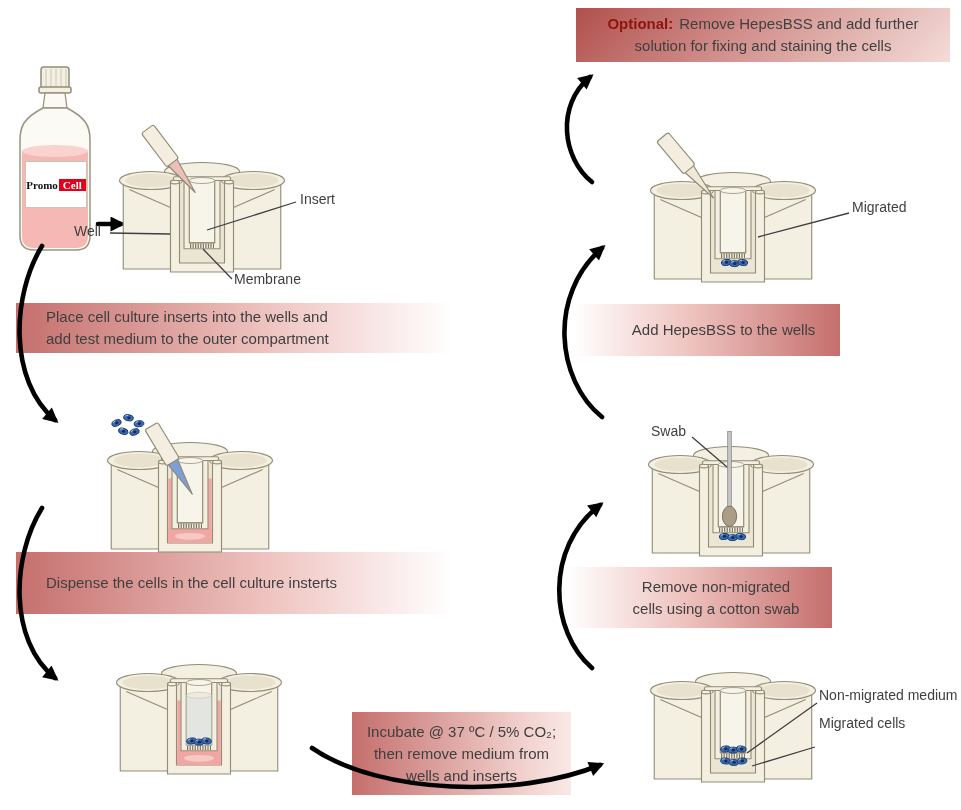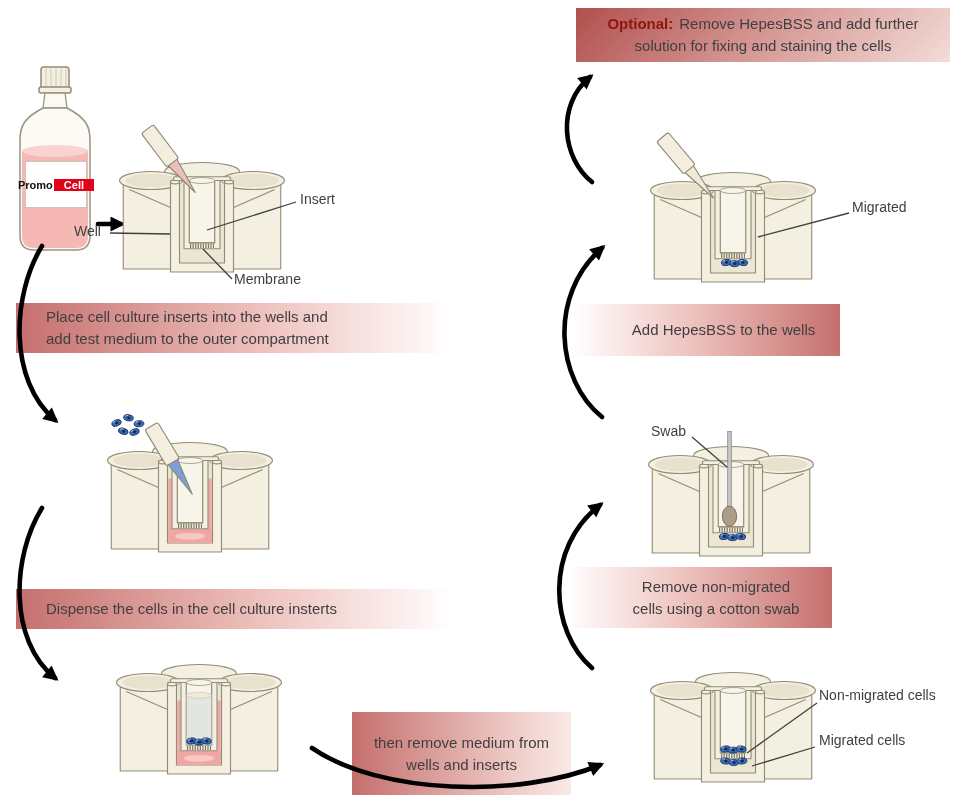--- a/index.html
+++ b/index.html
@@ -14,21 +14,21 @@
   .banner-l{align-items:flex-start;padding-left:30px;
     background:linear-gradient(to right,var(--banner_dark,#c56f6d),var(--banner_mid,#eec3bf) 55%,rgba(255,255,255,0) 96%);}
   .banner-r{align-items:center;text-align:center;
     background:linear-gradient(to right,rgba(255,255,255,0) 2%,var(--banner_mid,#eec3bf) 45%,var(--banner_dark,#c56f6d));padding-left:39px;}
   .banner-inc{align-items:center;text-align:center;
     background:linear-gradient(to right,var(--banner_dark,#c56f6d),#f2d3cf 80%,#f9e9e6);}
   .banner-opt{align-items:center;text-align:center;
     background:linear-gradient(135deg,var(--optional_dark,#b0504d),#d2908d 45%,var(--optional_light,#f3dcd8));}
   #b-opt{left:576px;top:8px;width:374px;height:54px;}
   #b-place{left:16px;top:303px;width:424px;height:50px;}
-  #b-dispense{left:16px;top:589px;width:424px;height:40px;}
+  #b-dispense{left:16px;top:552px;width:424px;height:62px;}
   #b-incubate{left:352px;top:712px;width:219px;height:83px;}
   #b-remove{left:561px;top:567px;width:232px;height:61px;}
   #b-hepes{left:568px;top:304px;width:233px;height:52px;}
   .opt-prefix{color:var(--accent_red,#8f150c);font-weight:bold;margin-right:6px;}
   
   #art{position:absolute;left:0;top:0;z-index:1;}
   .cream{fill:#f3efe1;stroke:#938d77;stroke-width:1.5;stroke-linejoin:round;}
   .creamdark{fill:#e7e1cd;}
   .cavity{fill:#ebe6d4;}
   .insertcavity{fill:#f7f4ea;stroke:#938d77;stroke-width:1;}
@@ -46,27 +46,27 @@
   .arrow{stroke:#000;stroke-width:4.6;fill:none;stroke-linecap:round;}
   .leader{stroke:#3f3f3f;stroke-width:1.3;}
   
   .flabel{position:absolute;z-index:2;font-size:14px;white-space:nowrap;color:var(--text,#3f3f3f);}
   #lbl-well{left:74px;top:223px;}
   #lbl-insert{left:300px;top:191px;}
   #lbl-membrane{left:234px;top:271px;}
   #lbl-swab{left:651px;top:423px;}
   #lbl-hepes{left:852px;top:199px;}
   #lbl-nonmig{left:819px;top:687px;}
-  #lbl-mig{left:819px;top:732px;}
+  #lbl-mig{left:819px;top:715px;}
   
   #bottle-label{position:absolute;z-index:2;left:25px;top:161px;width:60px;height:45px;
     background:#fff;border:1px solid #c8c4b6;display:flex;align-items:center;justify-content:center;
-    font-size:11px;font-weight:bold;white-space:nowrap;}
+    font-size:11px;font-weight:bold;white-space:nowrap;font-family:Liberation Serif, serif;}
   .brand-promo{color:#111;}
-  .brand-cell{background:var(--promocell_red,#e2001a);color:#fff;padding:0 10px;margin-left:1px;}
+  .brand-cell{background:var(--promocell_red,#e2001a);color:#fff;padding:0 4px;margin-left:1px;}
 </style>
 </head>
 <body>
 
 <div id="canvas">
 
   <div class="banner banner-opt" id="b-opt">
     <div><span class="opt-prefix">Optional:</span><span>Remove HepesBSS and add further</span></div>
     <div>solution for fixing and staining the cells</div>
   </div>
@@ -74,20 +74,21 @@
   <div class="banner banner-l" id="b-place">
     <div>Place cell culture inserts into the wells and</div>
     <div>add test medium to the outer compartment</div>
   </div>
 
   <div class="banner banner-l" id="b-dispense">
     <div>Dispense the cells in the cell culture insterts</div>
   </div>
 
   <div class="banner banner-inc" id="b-incubate">
+    <div>Incubate @ 37 ºC / 5% CO₂;</div>
     <div>then remove medium from</div>
     <div>wells and inserts</div>
   </div>
 
   <div class="banner banner-r" id="b-remove">
     <div>Remove non-migrated</div>
     <div>cells using a cotton swab</div>
   </div>
 
   <div class="banner banner-r" id="b-hepes">
@@ -253,21 +254,21 @@
     <line x1="849" y1="213" x2="758" y2="237" class="leader"></line>
     <line x1="817" y1="703" x2="747" y2="753" class="leader"></line>
     <line x1="815" y1="747" x2="752" y2="766" class="leader"></line>
   </svg>
 
   <div class="flabel" id="lbl-well">Well</div>
   <div class="flabel" id="lbl-insert">Insert</div>
   <div class="flabel" id="lbl-membrane">Membrane</div>
   <div class="flabel" id="lbl-swab">Swab</div>
   <div class="flabel" id="lbl-hepes">Migrated</div>
-  <div class="flabel" id="lbl-nonmig">Non-migrated cells</div>
+  <div class="flabel" id="lbl-nonmig">Non-migrated medium</div>
   <div class="flabel" id="lbl-mig">Migrated cells</div>
 
   <div id="bottle-label">
     <span class="brand-promo">Promo</span>
       <span class="brand-cell">Cell</span>
   </div>
 
 </div>
 
 </body></html>

